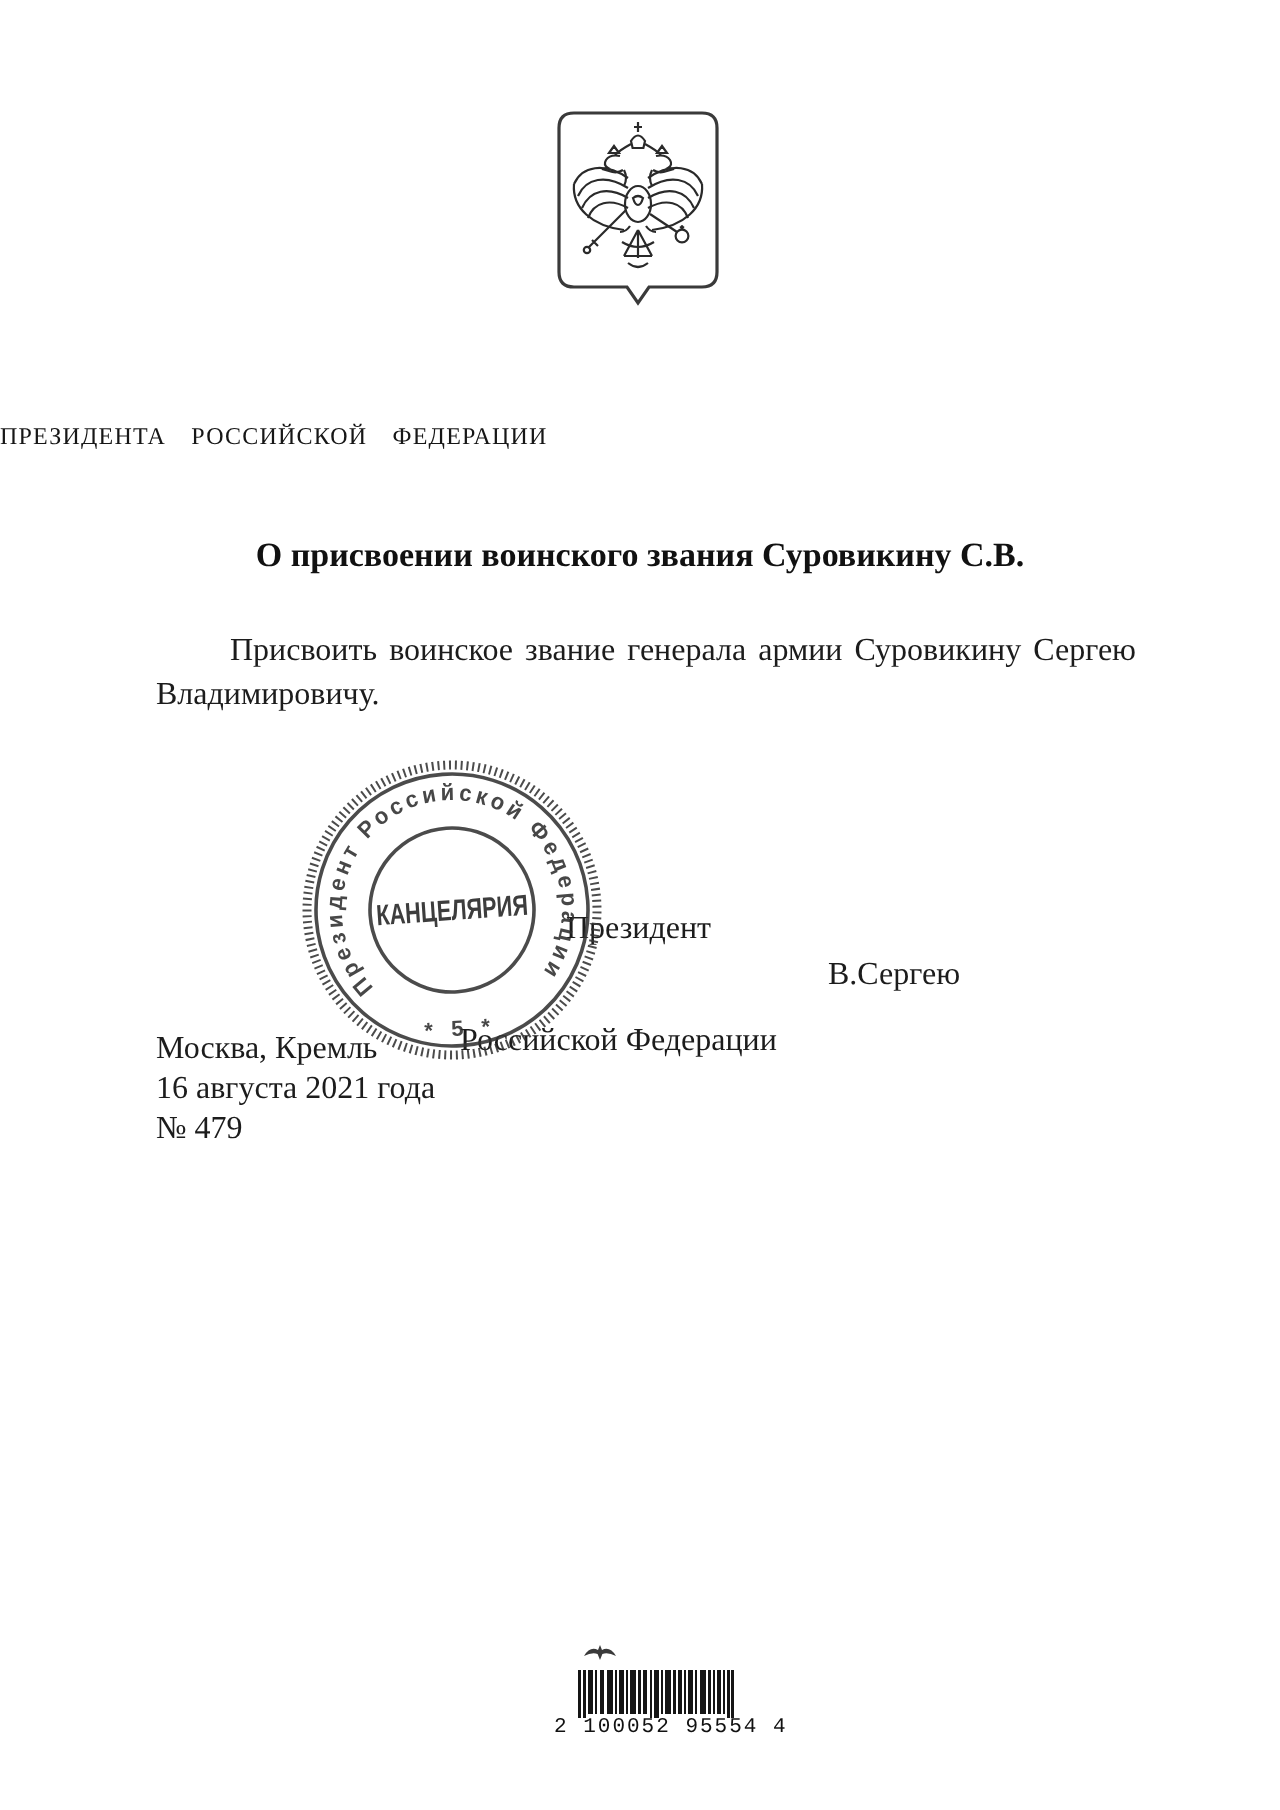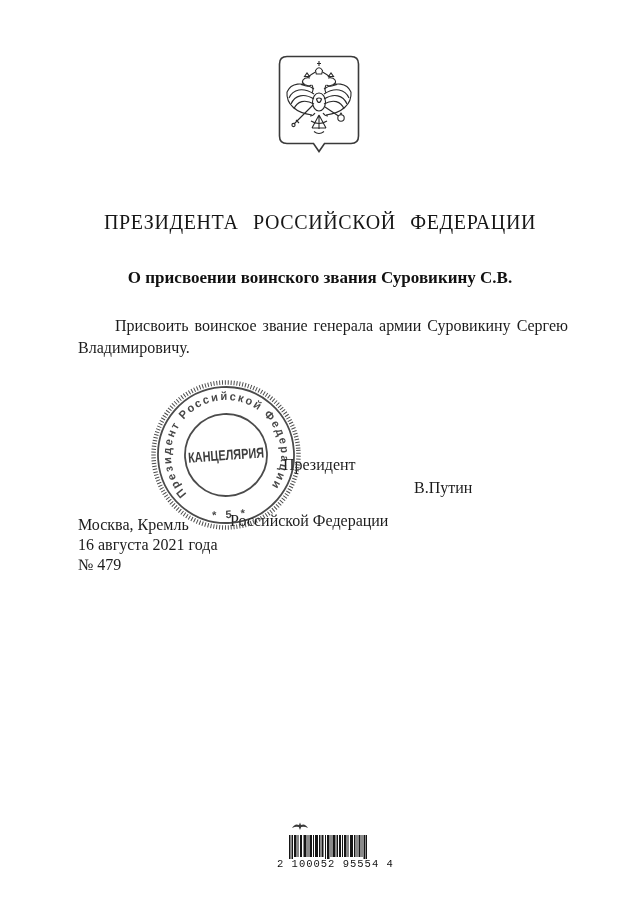--- a/index.html
+++ b/index.html
@@ -7,22 +7,22 @@
     width:640px;height:905px;background:#ffffff;position:relative;overflow:hidden;
     font-family:"Liberation Serif", serif;color:#1a1a1a;
   }
   .abs{position:absolute;}
   .page{position:absolute;inset:0;background:#ffffff;}
   .doc-title{
     left:0;top:163px;width:640px;text-align:center;
     font-size:37px;font-weight:400;letter-spacing:2px;color:#161616;
   }
   .doc-issuer{
-    left:0;top:211px;width:640px;text-align:center;
-    font-size:20px;letter-spacing:0.6px;word-spacing:9px;color:#161616;
+    left:0;top:211px;width:640px;
+    font-size:12px;letter-spacing:0.6px;word-spacing:9px;color:#161616;
   }
   .doc-subject{
     left:0;top:268px;width:640px;text-align:center;
     font-size:17px;font-weight:bold;color:#111;
   }
   .doc-body{
     left:78px;top:315px;width:490px;
     font-size:16px;line-height:21.5px;text-indent:37px;text-align:justify;color:#1c1c1c;
   }
   .sig-line{font-size:16px;color:#1c1c1c;white-space:nowrap;}
@@ -75,21 +75,21 @@
     </g>
   </svg>
 
   <div class="abs doc-issuer">ПРЕЗИДЕНТА РОССИЙСКОЙ ФЕДЕРАЦИИ</div>
   <div class="abs doc-subject">О присвоении воинского звания Суровикину С.В.</div>
 
   <div class="abs doc-body">Присвоить воинское звание генерала армии Суровикину Сергею Владимировичу.</div>
 
   <div class="abs sig-line sig1">Президент</div>
   <div class="abs sig-line sig2">Российской Федерации</div>
-  <div class="abs sig-line sig-name">В.Путин</div>
+  <div class="abs sig-line sig-name">В.Сергею</div>
 
   <svg class="abs stamp-svg" width="170" height="170" viewBox="0 0 170 170">
     <g transform="rotate(-4 85 85)" fill="none" stroke="#333">
       <circle cx="85" cy="85" r="72.5" stroke-width="4.5" stroke-dasharray="1 1.9"></circle>
       <circle cx="85" cy="85" r="68" stroke-width="1.8"></circle>
       <circle cx="85" cy="85" r="41" stroke-width="1.8"></circle>
       <path id="stampTextArc" d="M46.1,123.9 A55,55 0 1 1 123.9,123.9" stroke="none"></path>
       <text font-family="Liberation Sans, sans-serif" font-size="11.5" font-weight="600" fill="#2e2e2e" stroke="none" letter-spacing="2">
         <textPath href="#stampTextArc" startOffset="4" textLength="250" lengthAdjust="spacingAndGlyphs">Президент Российской Федерации</textPath>
       </text>

